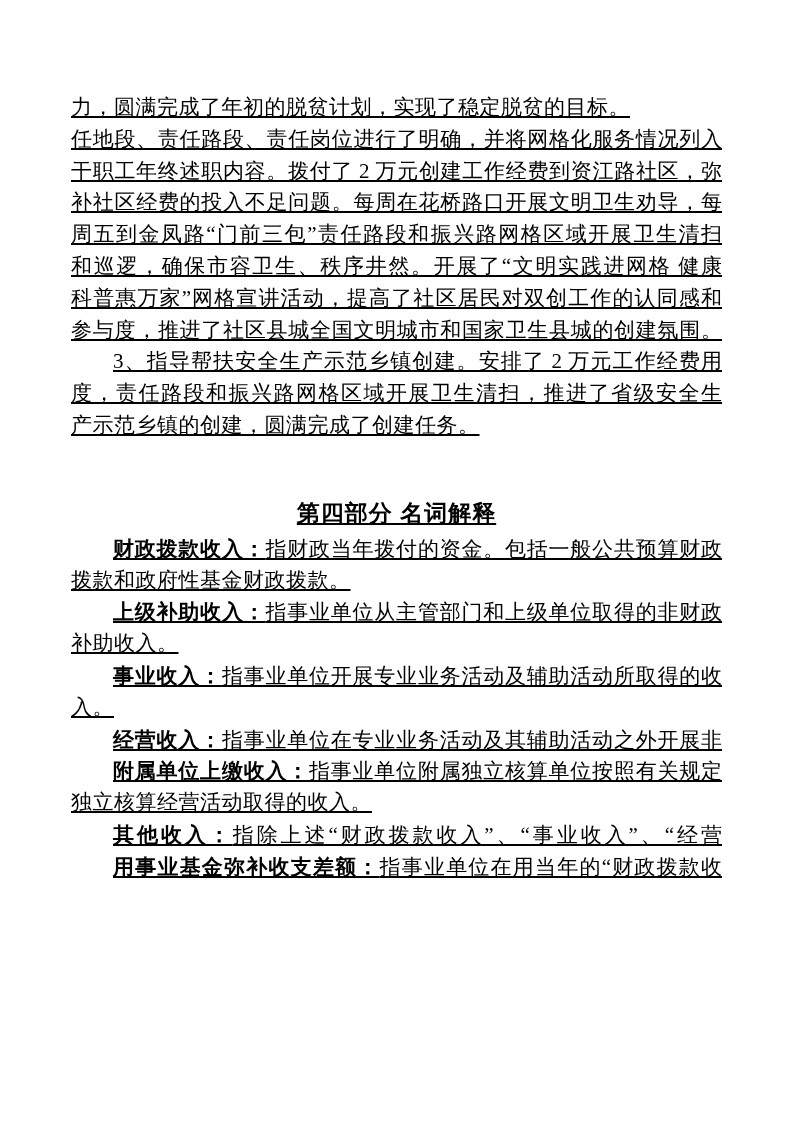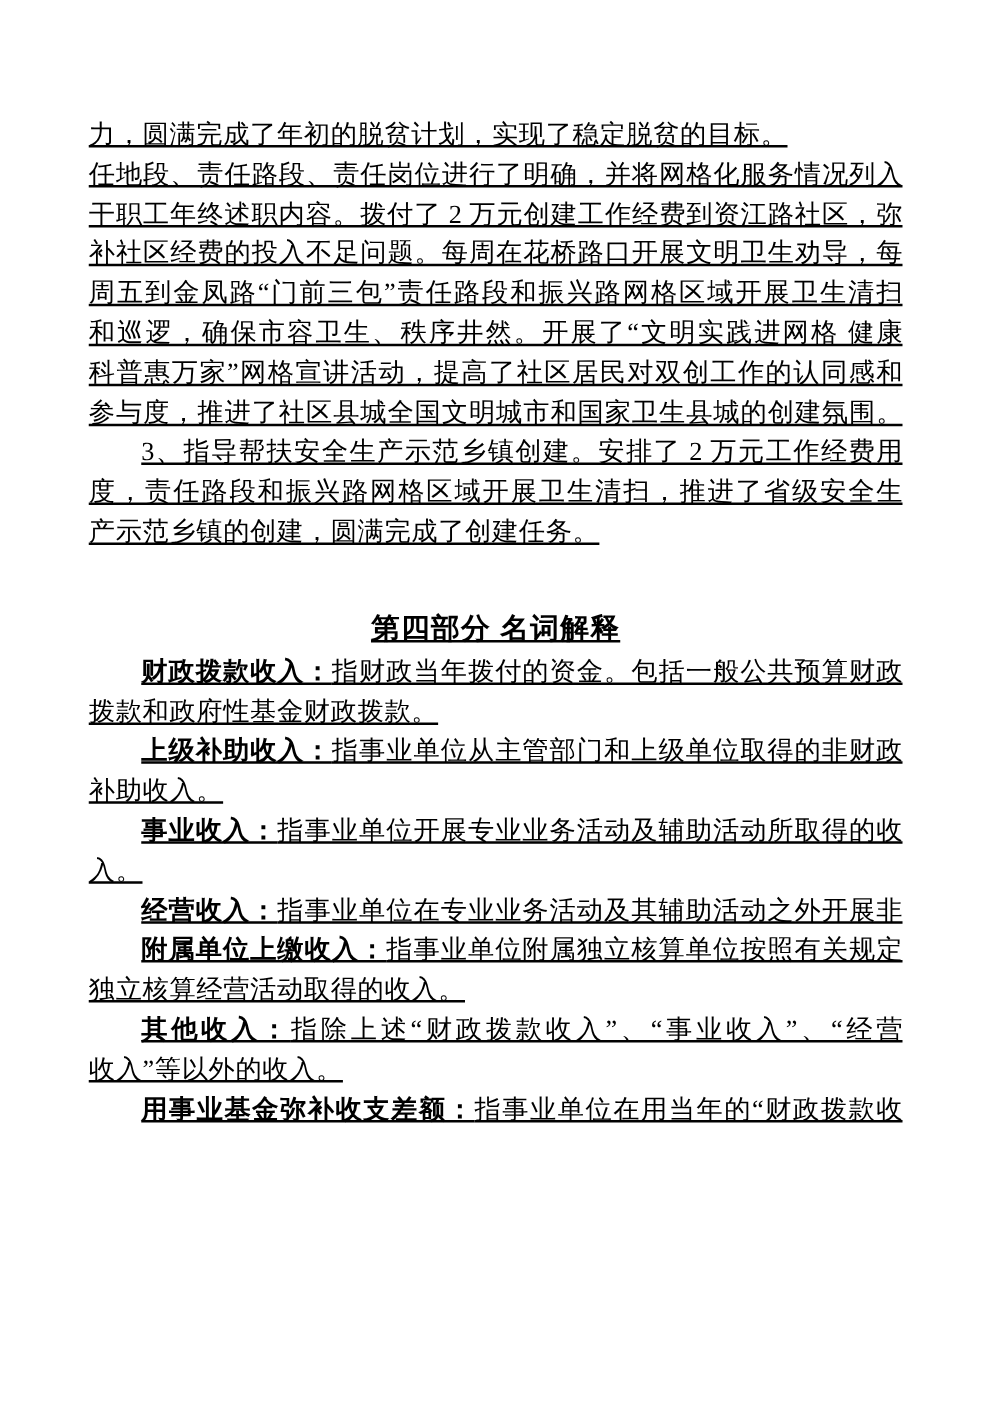--- a/index.html
+++ b/index.html
@@ -43,21 +43,21 @@
   }
   .line.justify.indent {
     padding-left: 0;
     text-indent: 42px;
   }
   .term {
     font-family: "Liberation Sans", "DejaVu Sans", sans-serif;
     font-weight: bold;
   }
   .section-heading {
-    margin-top: 44px;
+    margin-top: 55px;
     height: 32px;
     line-height: 32px;
     font-size: 23px;
     font-weight: bold;
     text-align: center;
     font-family: "Liberation Sans", "DejaVu Sans", sans-serif;
     letter-spacing: 1px;
   }
   .definitions {
     margin-top: 4px;
@@ -86,17 +86,16 @@
         <div class="line indent justify"><span class="term">财政拨款收入：</span>指财政当年拨付的资金。包括一般公共预算财政</div>
         <div class="line">拨款和政府性基金财政拨款。</div>
         <div class="line indent justify"><span class="term">上级补助收入：</span>指事业单位从主管部门和上级单位取得的非财政</div>
         <div class="line">补助收入。</div>
         <div class="line indent justify"><span class="term">事业收入：</span>指事业单位开展专业业务活动及辅助活动所取得的收</div>
         <div class="line">入。</div>
         <div class="line indent justify"><span class="term">经营收入：</span>指事业单位在专业业务活动及其辅助活动之外开展非</div>
         <div class="line indent justify"><span class="term">附属单位上缴收入：</span>指事业单位附属独立核算单位按照有关规定</div>
         <div class="line">独立核算经营活动取得的收入。</div>
         <div class="line indent justify"><span class="term">其他收入：</span>指除上述“财政拨款收入”、“事业收入”、“经营</div>
-        <div class="line">收入”等以外的收入。</div>
         <div class="line indent justify"><span class="term">用事业基金弥补收支差额：</span>指事业单位在用当年的“财政拨款收</div>
       </div>
   </div>
 </div>
 
 </body></html>

